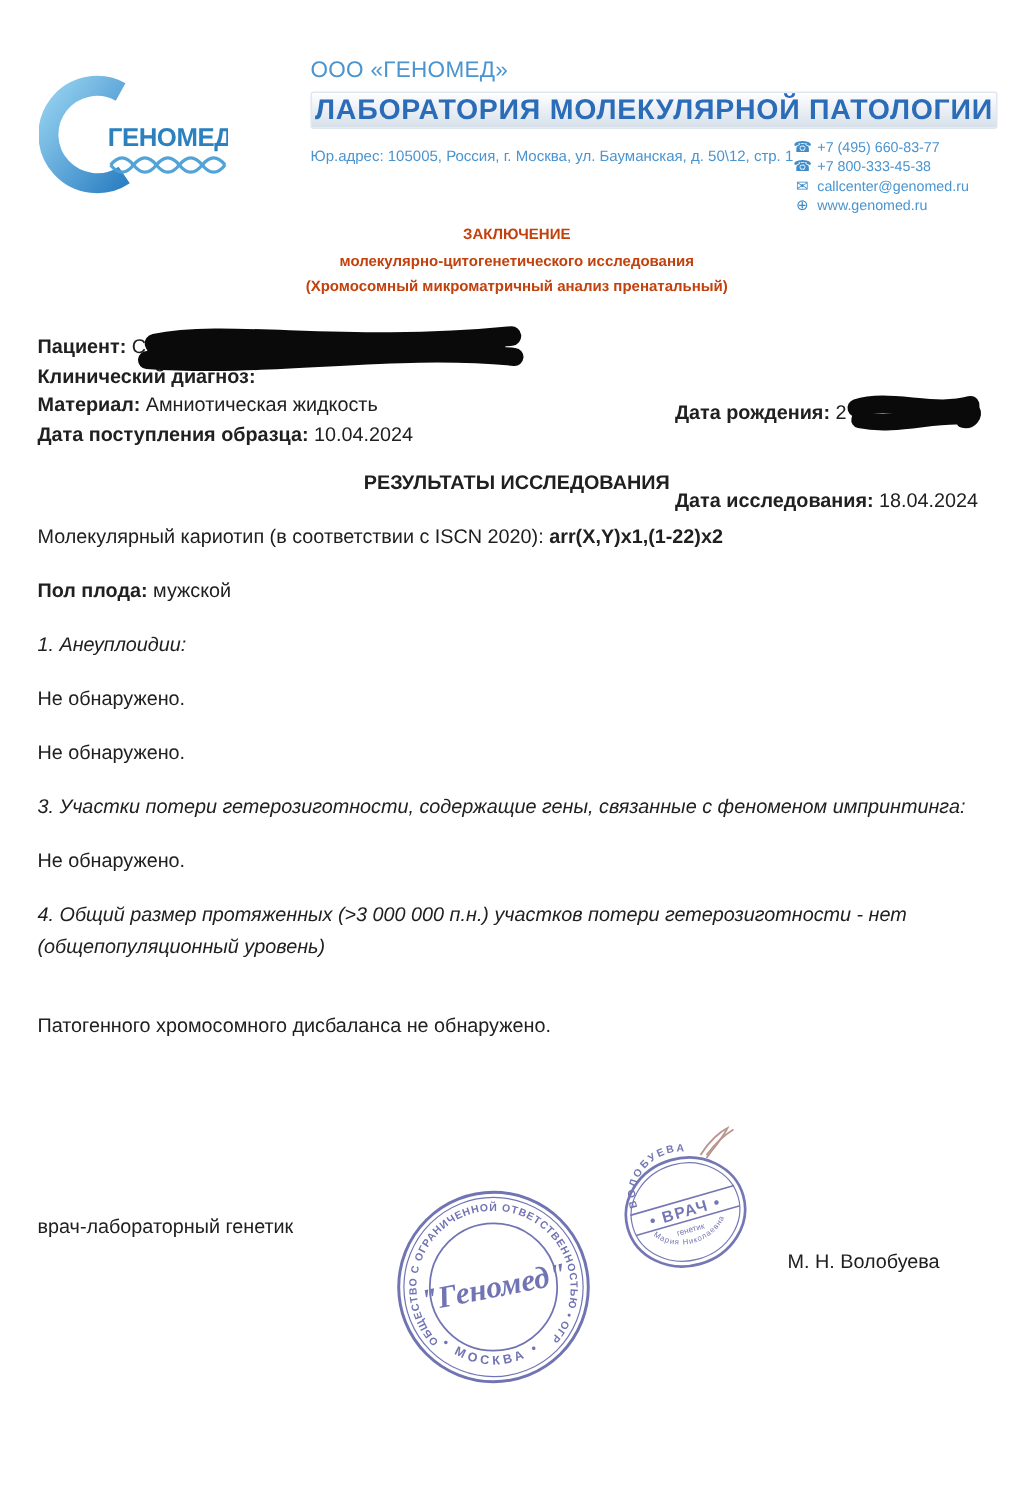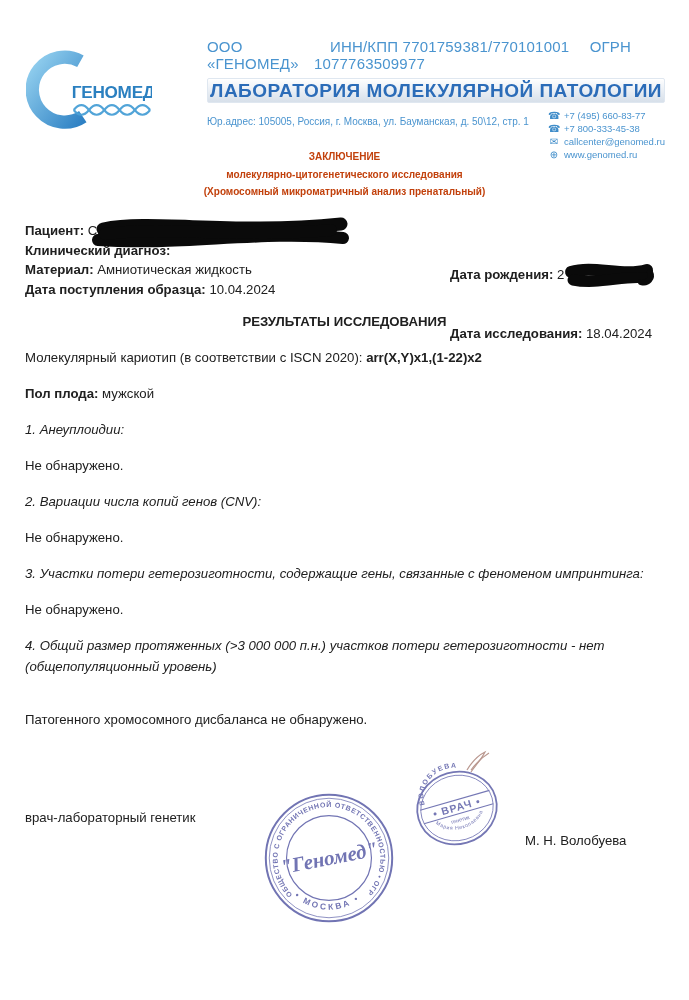--- a/index.html
+++ b/index.html
@@ -10,21 +10,21 @@
   .logo{position:absolute;left:26px;top:34px;width:126px;height:108px;}
   .hdr-right{position:absolute;left:207px;top:38px;width:458px;}
   .hdr-row1{display:flex;justify-content:space-between;align-items:baseline;
             font-size:15px;color:#4a94cf;letter-spacing:.2px;}
   .hdr-row1 .regnums span{margin-left:16px;}
   .banner{margin-top:6px;height:23px;border:1px solid #dfe7f0;border-radius:2px;
           background:linear-gradient(180deg,#fefefe 0%,#eef2f7 40%,#d7e0ea 100%);
           box-shadow:inset 0 1px 0 #ffffff;
           display:flex;align-items:center;justify-content:center;
           font-weight:bold;font-size:19px;color:#2b6cb8;letter-spacing:.5px;}
-  .hdr-row3{display:flex;justify-content:space-between;margin-top:7px;}
+  .hdr-row3{display:flex;justify-content:flex-start;margin-top:7px;}
   .address{font-size:10px;color:#4a94cf;padding-top:5px;max-width:330px;line-height:13px;}
   .contacts{display:flex;flex-direction:column;gap:1px;font-size:9.5px;color:#4a94cf;}
   .contact{display:flex;align-items:center;gap:4px;line-height:12px;}
   .cicon{width:12px;text-align:center;font-size:10px;color:#3e8cc9;}
 
   
   .title{position:absolute;left:0;right:0;top:148px;text-align:center;
          font-weight:bold;font-size:10px;line-height:17.5px;color:#c2410c;}
 
   
@@ -69,24 +69,20 @@
     <text x="48" y="64" font-size="18" font-weight="bold" fill="#2b80c0" font-family="Liberation Sans, sans-serif" letter-spacing="-0.3">ГЕНОМЕД</text>
     <g stroke="#49a0d6" stroke-width="2.3" fill="none" opacity=".95">
       <path d="M50,77 Q58,67 66,77 T82,77 T98,77 T114,77 T130,77"></path>
       <path d="M50,77 Q58,87 66,77 T82,77 T98,77 T114,77 T130,77"></path>
     </g>
   </svg>
 
   <div class="hdr-right">
     <div class="hdr-row1">
       <span>ООО «ГЕНОМЕД»</span>
-      <span class="regnums">
-        <span>ИНН/КПП 7701759381/770101001</span>
-        <span>ОГРН 1077763509977</span>
-      </span>
     </div>
     <div class="banner">ЛАБОРАТОРИЯ МОЛЕКУЛЯРНОЙ ПАТОЛОГИИ</div>
     <div class="hdr-row3">
       <div class="address">Юр.адрес: 105005, Россия, г. Москва, ул. Бауманская, д. 50\12, стр. 1</div>
       <div class="contacts">
         <div class="contact">
           <span class="cicon">☎</span>
           <span>+7 (495) 660-83-77</span>
         </div>
         <div class="contact">
@@ -151,21 +147,20 @@
     </div>
   </div>
 
   <div class="results">
     <p class="rhead">РЕЗУЛЬТАТЫ ИССЛЕДОВАНИЯ</p>
     <p><span>Молекулярный кариотип (в соответствии с ISCN 2020): </span><b>arr(X,Y)x1,(1-22)x2</b></p>
     <p><b>Пол плода:</b><span> мужской</span></p>
 
     <p class="it">1. Анеуплоидии:</p>
     <p>Не обнаружено.</p>
-    <p class="it">2. Вариации числа копий генов (CNV):</p>
     <p>Не обнаружено.</p>
     <p class="it">3. Участки потери гетерозиготности, содержащие гены, связанные с феноменом импринтинга:</p>
     <p>Не обнаружено.</p>
     <p class="it">4. Общий размер протяженных (&gt;3 000 000 п.н.) участков потери гетерозиготности - нет (общепопуляционный уровень)</p>
 
     <p class="concl">Патогенного хромосомного дисбаланса не обнаружено.</p>
   </div>
 
   <div class="sig">
     <div>врач-лабораторный генетик</div>

